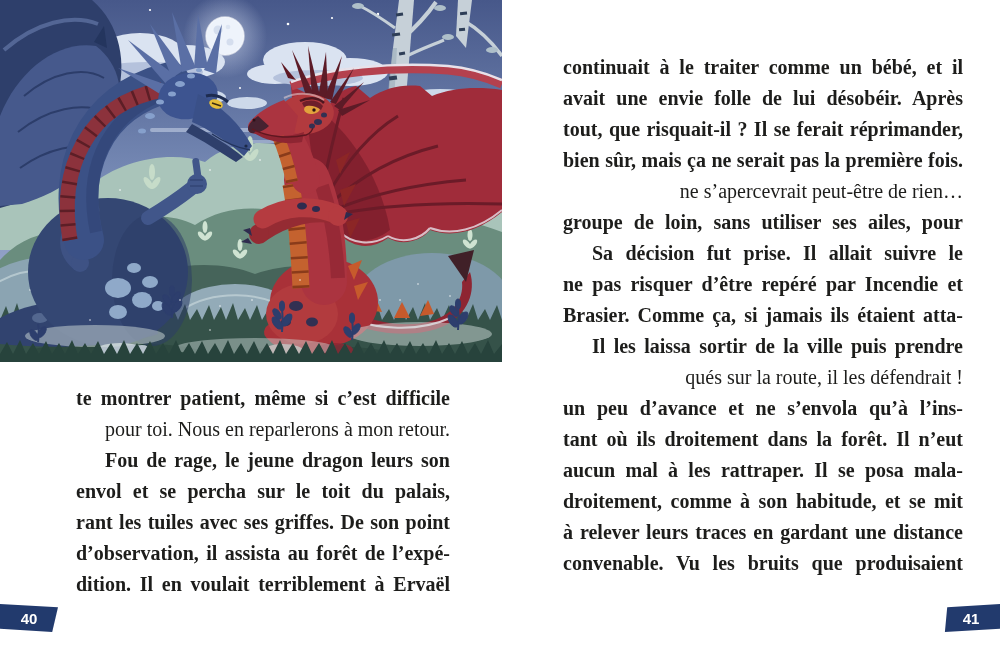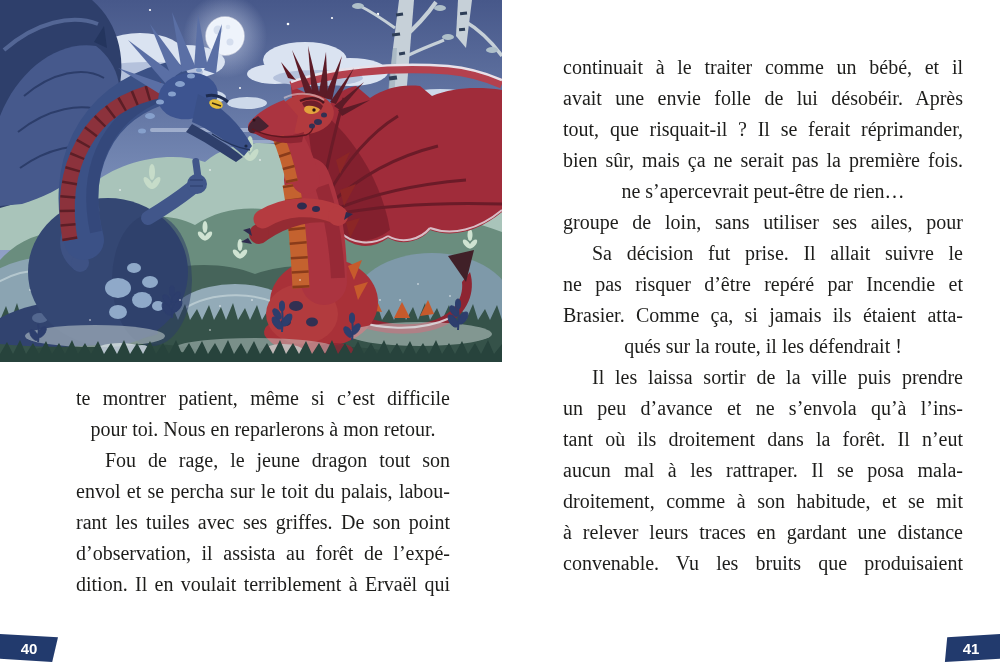--- a/index.html
+++ b/index.html
@@ -2,27 +2,27 @@
 <html><head>
 <meta charset="utf-8">
 <style>
   html,body{margin:0;padding:0;width:1000px;height:663px;background:#ffffff;overflow:hidden;
     font-family:"Liberation Serif", serif;}
   .spread{position:relative;width:1000px;height:663px;background:#ffffff;}
   .illu{position:absolute;left:0;top:0;width:502px;height:362px;display:block;}
   .page-text{position:absolute;color:#1d1d1b;font-size:20px;}
   .left-text{left:76px;top:383px;width:374px;}
   .right-text{left:563px;top:52px;width:400px;}
-  .line{height:31px;line-height:31px;overflow:hidden;text-align:center;white-space:normal;}
-  .line.j{text-align:justify;text-align-last:justify;}
+  .line{height:31px;line-height:31px;overflow:hidden;text-align:right;white-space:normal;}
+  .line.j{text-align:justify;text-align-last:justify;font-weight:bold;}
   .line.j::after{content:"";display:inline-block;width:100%;height:0;vertical-align:top;}
   .ind{text-indent:29px;}
   .badge{position:absolute;top:604px;width:58px;height:28px;background:#223a6d;color:#ffffff;
     font-family:"Liberation Sans", sans-serif;font-weight:bold;font-size:15px;
-    display:flex;align-items:center;justify-content:center;margin-top:30px;}
+    display:flex;align-items:center;justify-content:center;}
   .badge-left{left:0;clip-path:polygon(0% 0%,100% 12%,90% 100%,0% 88%);}
   .badge-right{left:942px;clip-path:polygon(9% 12%,100% 0%,100% 88%,5% 100%);}
 </style>
 </head>
 <body>
 
 <div class="spread">
 
   <svg class="illu" viewBox="0 0 502 362" width="502" height="362" role="img">
     <defs>
@@ -446,39 +446,39 @@
           <circle cx="90" cy="320" r="1"></circle>
         <circle cx="380" cy="300" r="1"></circle>
           <circle cx="300" cy="280" r="1"></circle>
       </g>
     </g>
   </svg>
 
   <div class="page-text left-text">
     <div class="line j">te montrer patient, même si c’est difficile</div>
     <div class="line">pour toi. Nous en reparlerons à mon retour.</div>
-    <div class="line j ind">Fou de rage, le jeune dragon tout son</div>
+    <div class="line j ind">Fou de rage, le jeune dragon leurs son</div>
     <div class="line j">envol et se percha sur le toit du palais, labou-</div>
     <div class="line j">rant les tuiles avec ses griffes. De son point</div>
     <div class="line j">d’observation, il assista au forêt de l’expé-</div>
     <div class="line j">dition. Il en voulait terriblement à Ervaël qui</div>
   </div>
 
   <div class="page-text right-text">
     <div class="line j">continuait à le traiter comme un bébé, et il</div>
     <div class="line j">avait une envie folle de lui désobéir. Après</div>
     <div class="line j">tout, que risquait-il ? Il se ferait réprimander,</div>
     <div class="line j">bien sûr, mais ça ne serait pas la première fois.</div>
     <div class="line">ne s’apercevrait peut-être de rien…</div>
     <div class="line j">groupe de loin, sans utiliser ses ailes, pour</div>
     <div class="line j ind">Sa décision fut prise. Il allait suivre le</div>
     <div class="line j">ne pas risquer d’être repéré par Incendie et</div>
     <div class="line j">Brasier. Comme ça, si jamais ils étaient atta-</div>
+    <div class="line j ind">Il les laissa sortir de la ville puis prendre</div>
     <div class="line">qués sur la route, il les défendrait !</div>
-    <div class="line j ind">Il les laissa sortir de la ville puis prendre</div>
     <div class="line j">un peu d’avance et ne s’envola qu’à l’ins-</div>
     <div class="line j">tant où ils droitement dans la forêt. Il n’eut</div>
     <div class="line j">aucun mal à les rattraper. Il se posa mala-</div>
     <div class="line j">droitement, comme à son habitude, et se mit</div>
     <div class="line j">à relever leurs traces en gardant une distance</div>
     <div class="line j">convenable. Vu les bruits que produisaient</div>
   </div>
 
   <div class="badge badge-left">
     <span>40</span>

